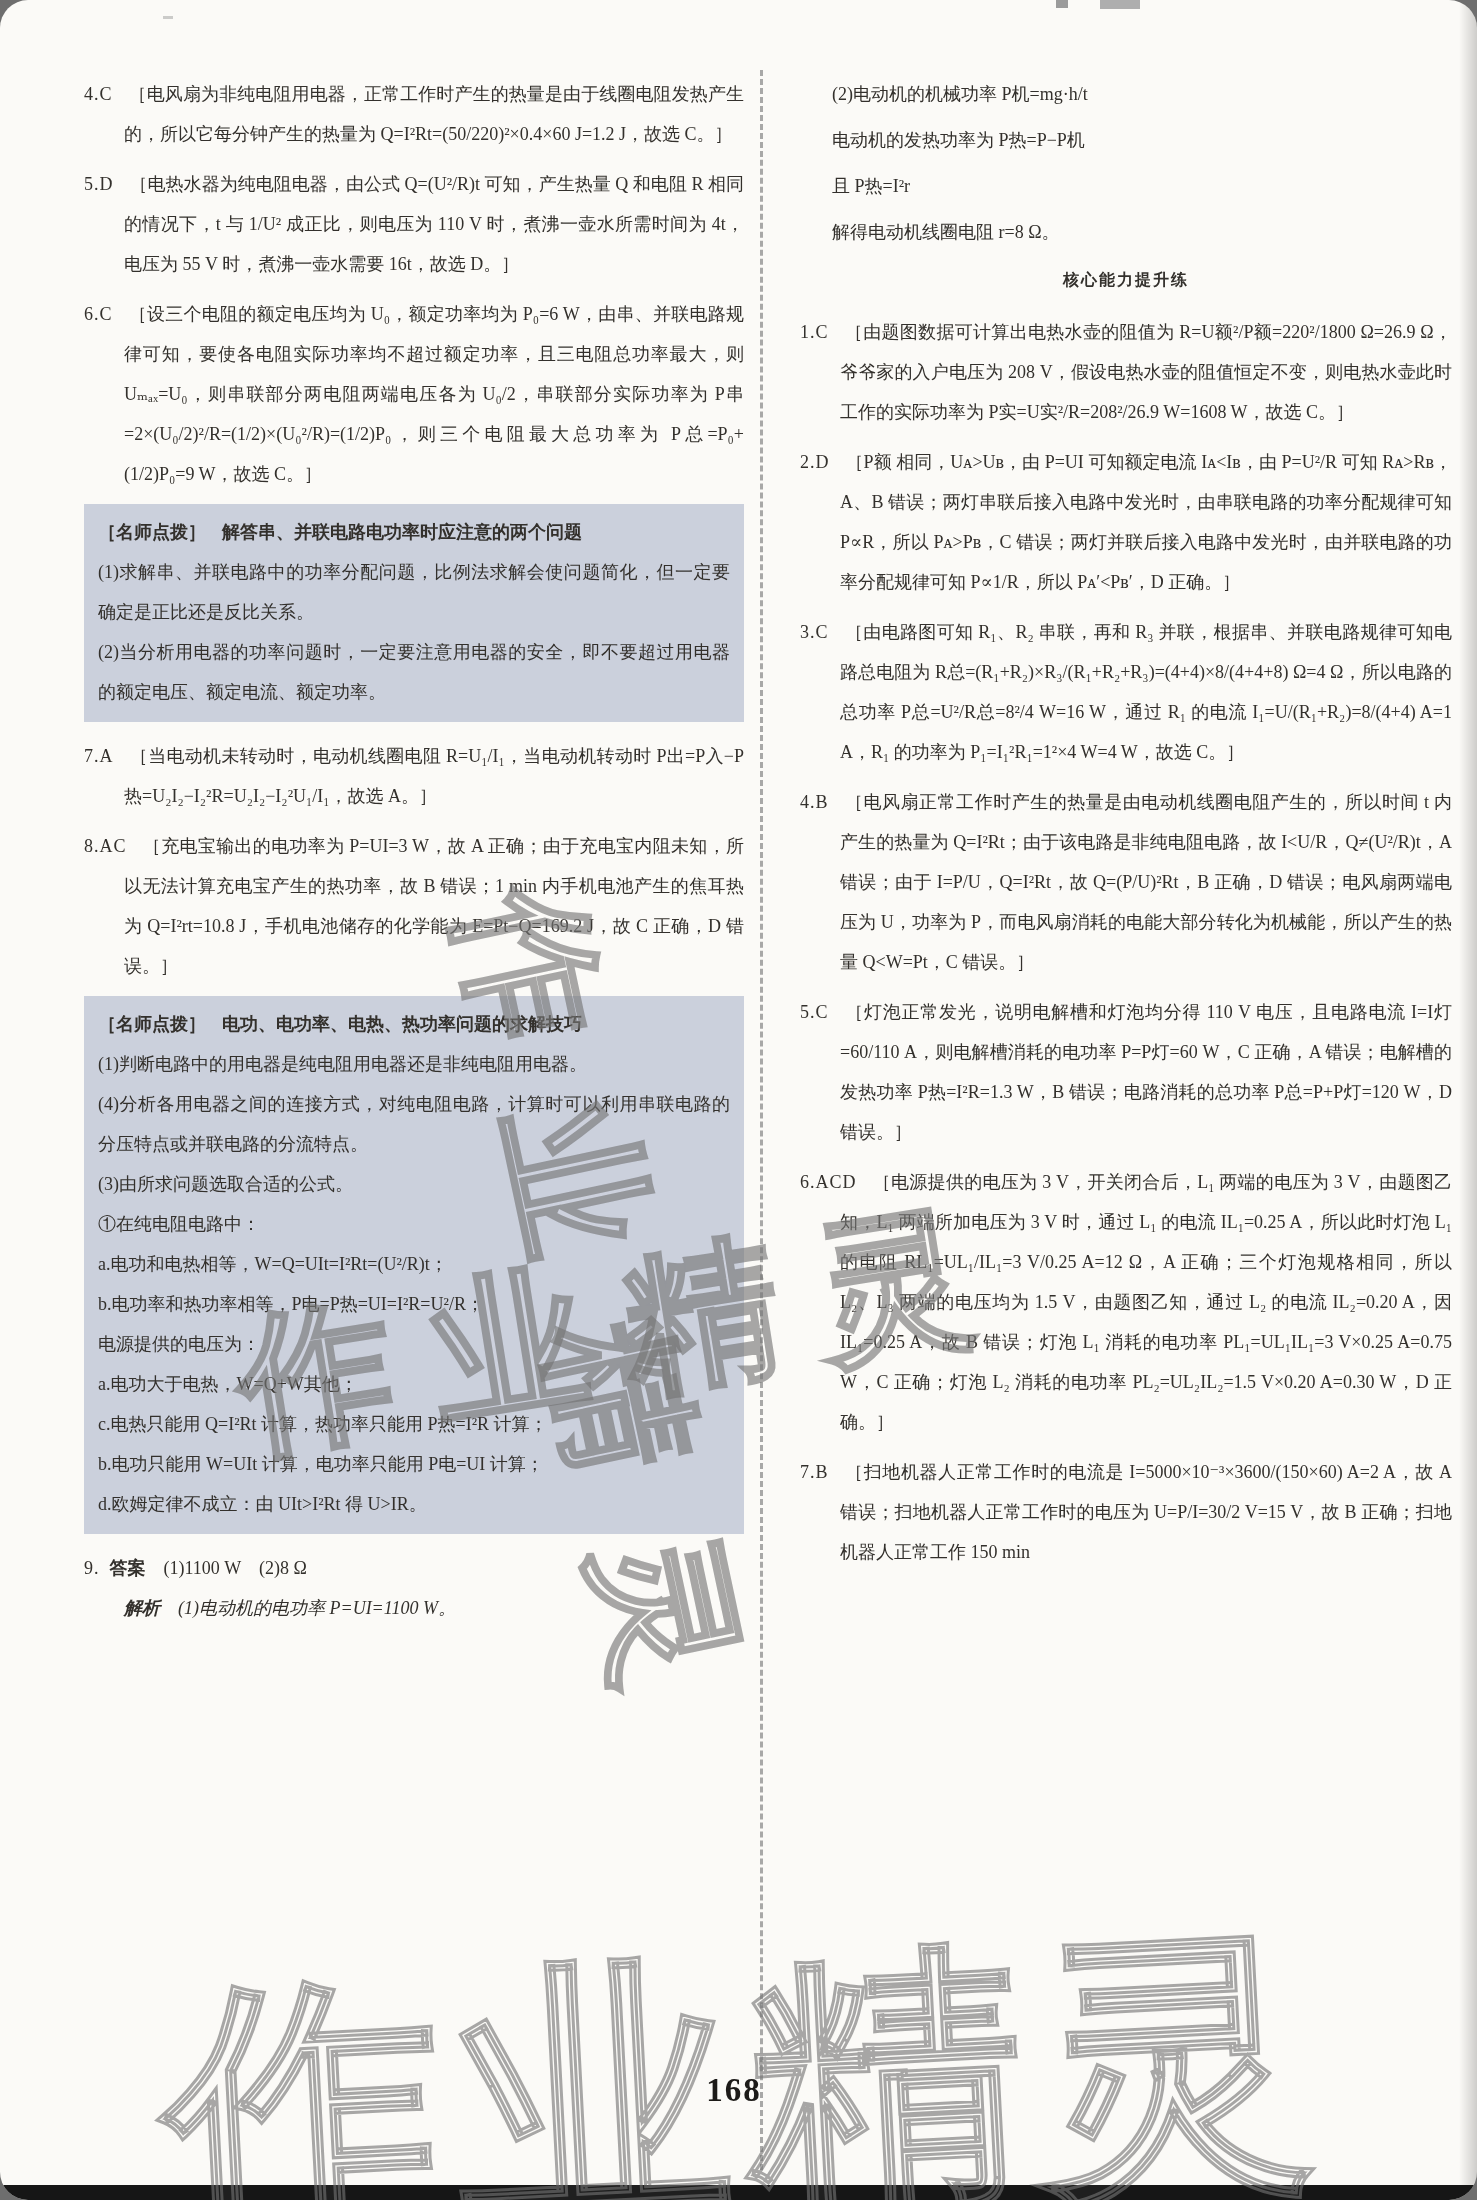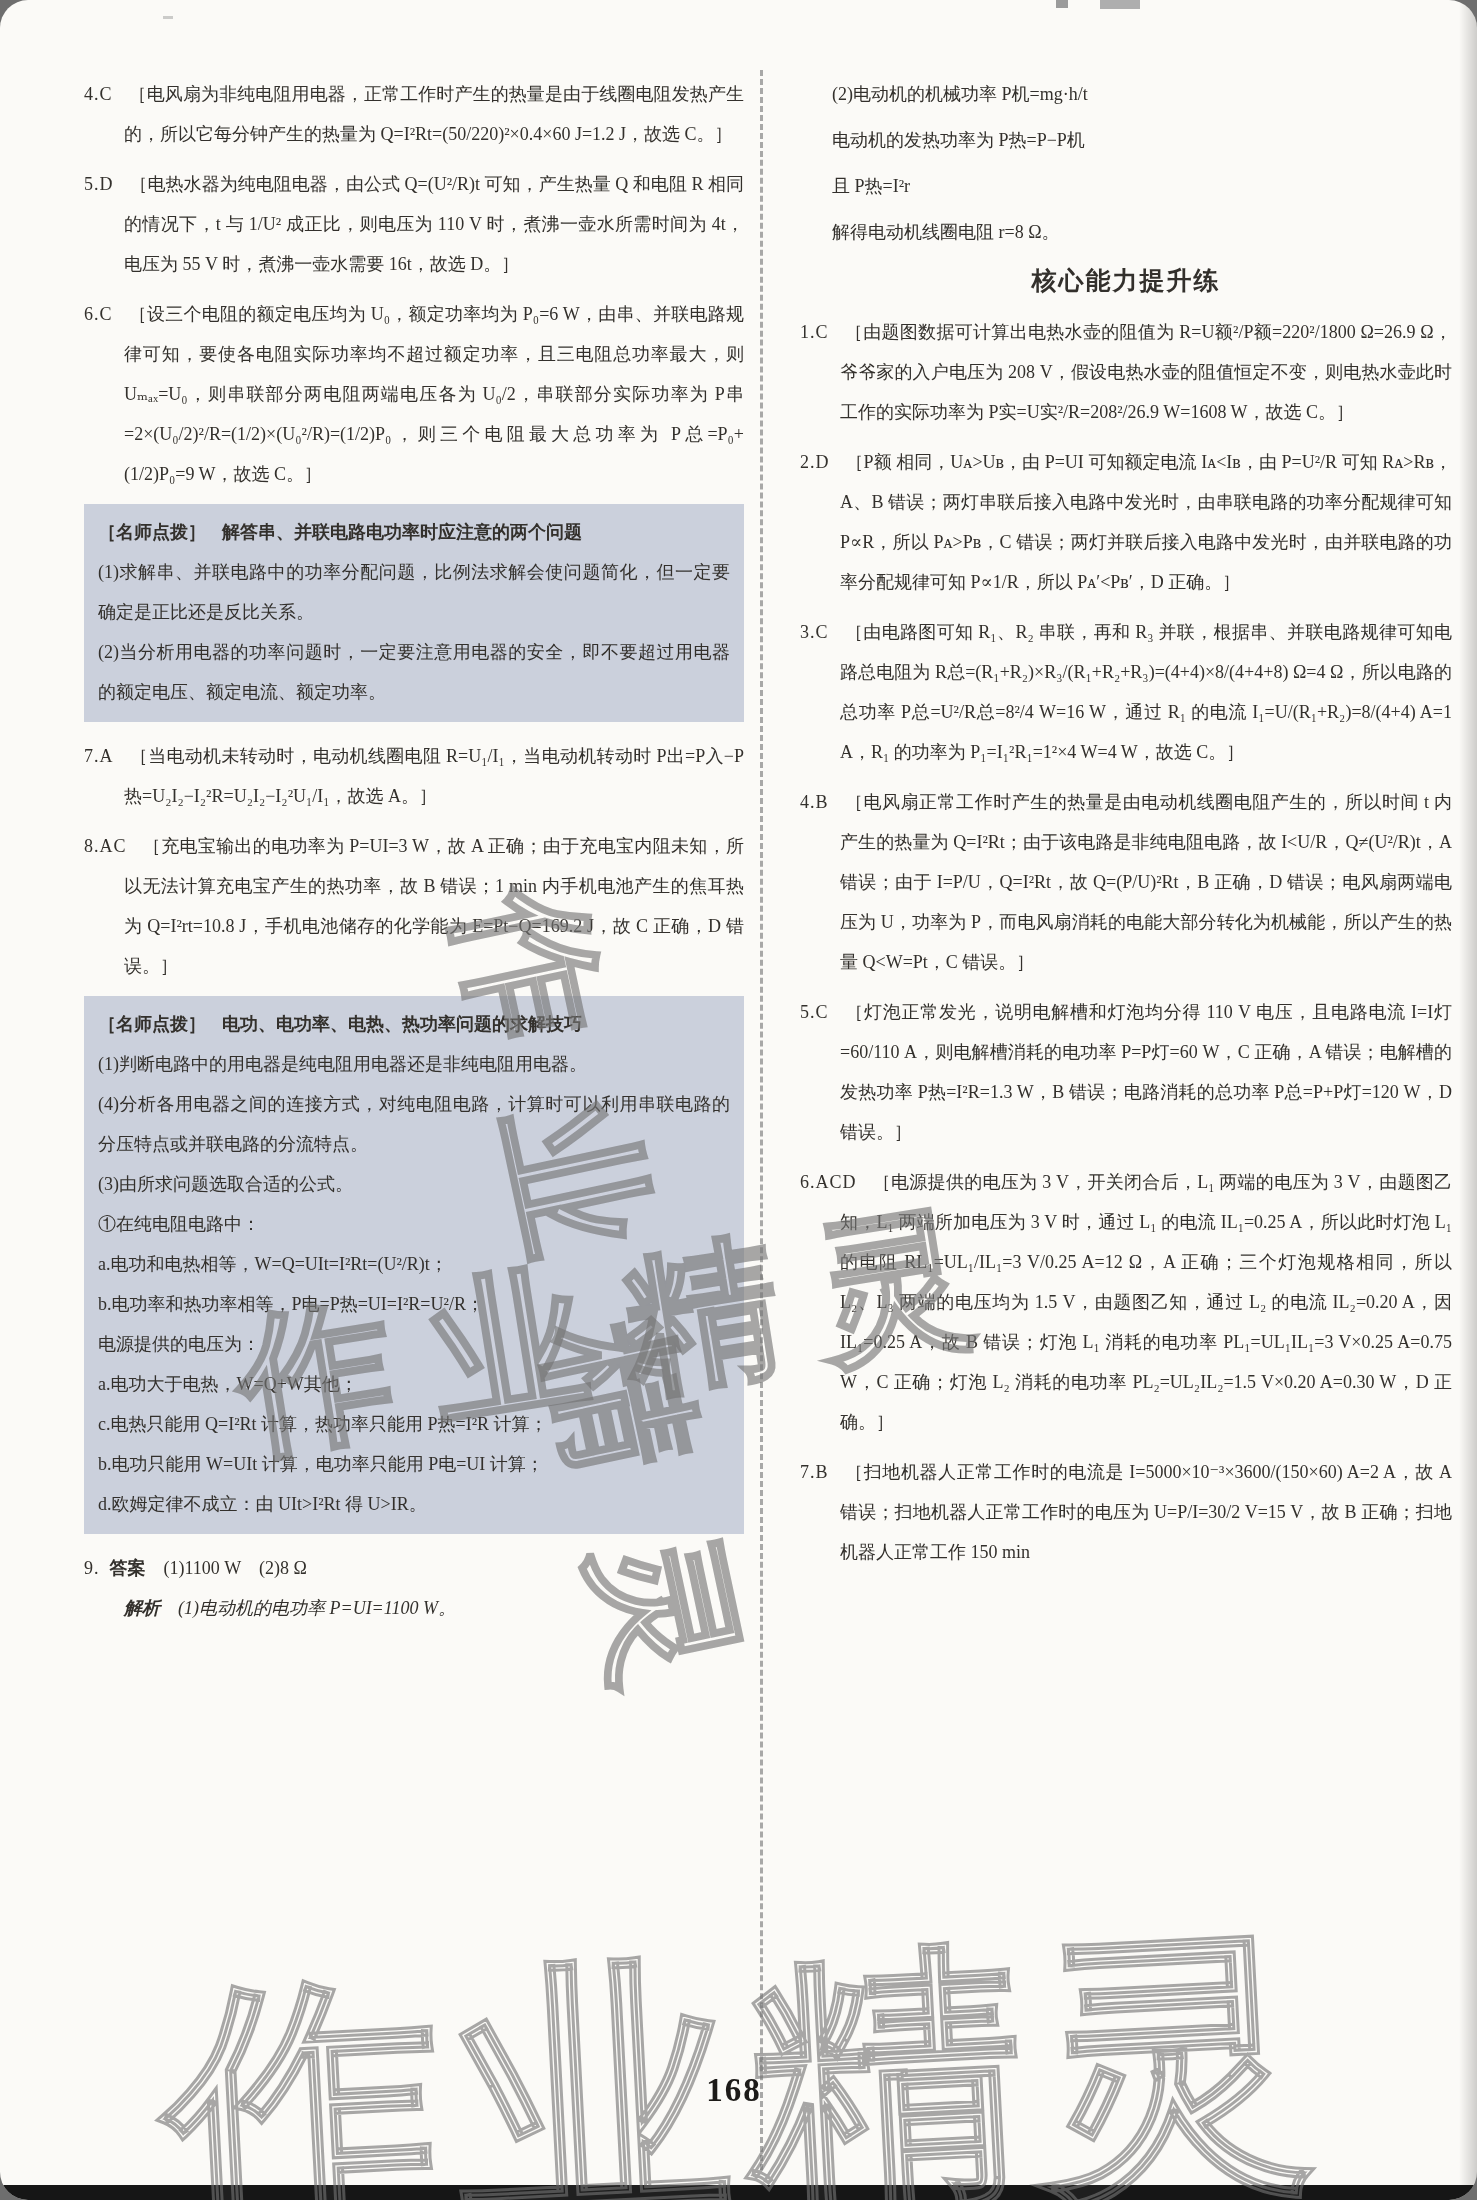--- a/index.html
+++ b/index.html
@@ -20,21 +20,21 @@
   .tip{background:#cbd0dc;padding:8px 14px 10px 14px;margin:8px 0 14px 0;}
   .tip-head{padding-left:128px;text-indent:-128px;}
   .tip-label{margin-right:16px;}
   .answer-block{margin-top:2px;}
   .ans-line{padding-left:40px;text-indent:-40px;}
   .ans-line .num{margin-right:10px;}
   .ana-line{margin-left:40px;font-style:italic;}
   .bold-label{font-family:"Liberation Sans","DejaVu Sans",sans-serif;font-weight:700;margin-right:18px;}
   .intro{margin-left:32px;margin-bottom:6px;}
   .section-title{
-    text-align:center;font-size:25px;margin:8px 0 12px 0;
+    text-align:center;font-size:16px;margin:8px 0 12px 0;
     font-family:"Liberation Sans","DejaVu Sans",sans-serif;font-weight:700;letter-spacing:2px;
   }
   
   .gutter-line{
     position:absolute;left:760px;top:70px;height:2100px;width:0;
     border-left:3px dashed #8d8d8d;opacity:.75;
   }
   
   .wm{
     position:absolute;font-family:"Liberation Sans","DejaVu Sans",sans-serif;font-weight:700;

